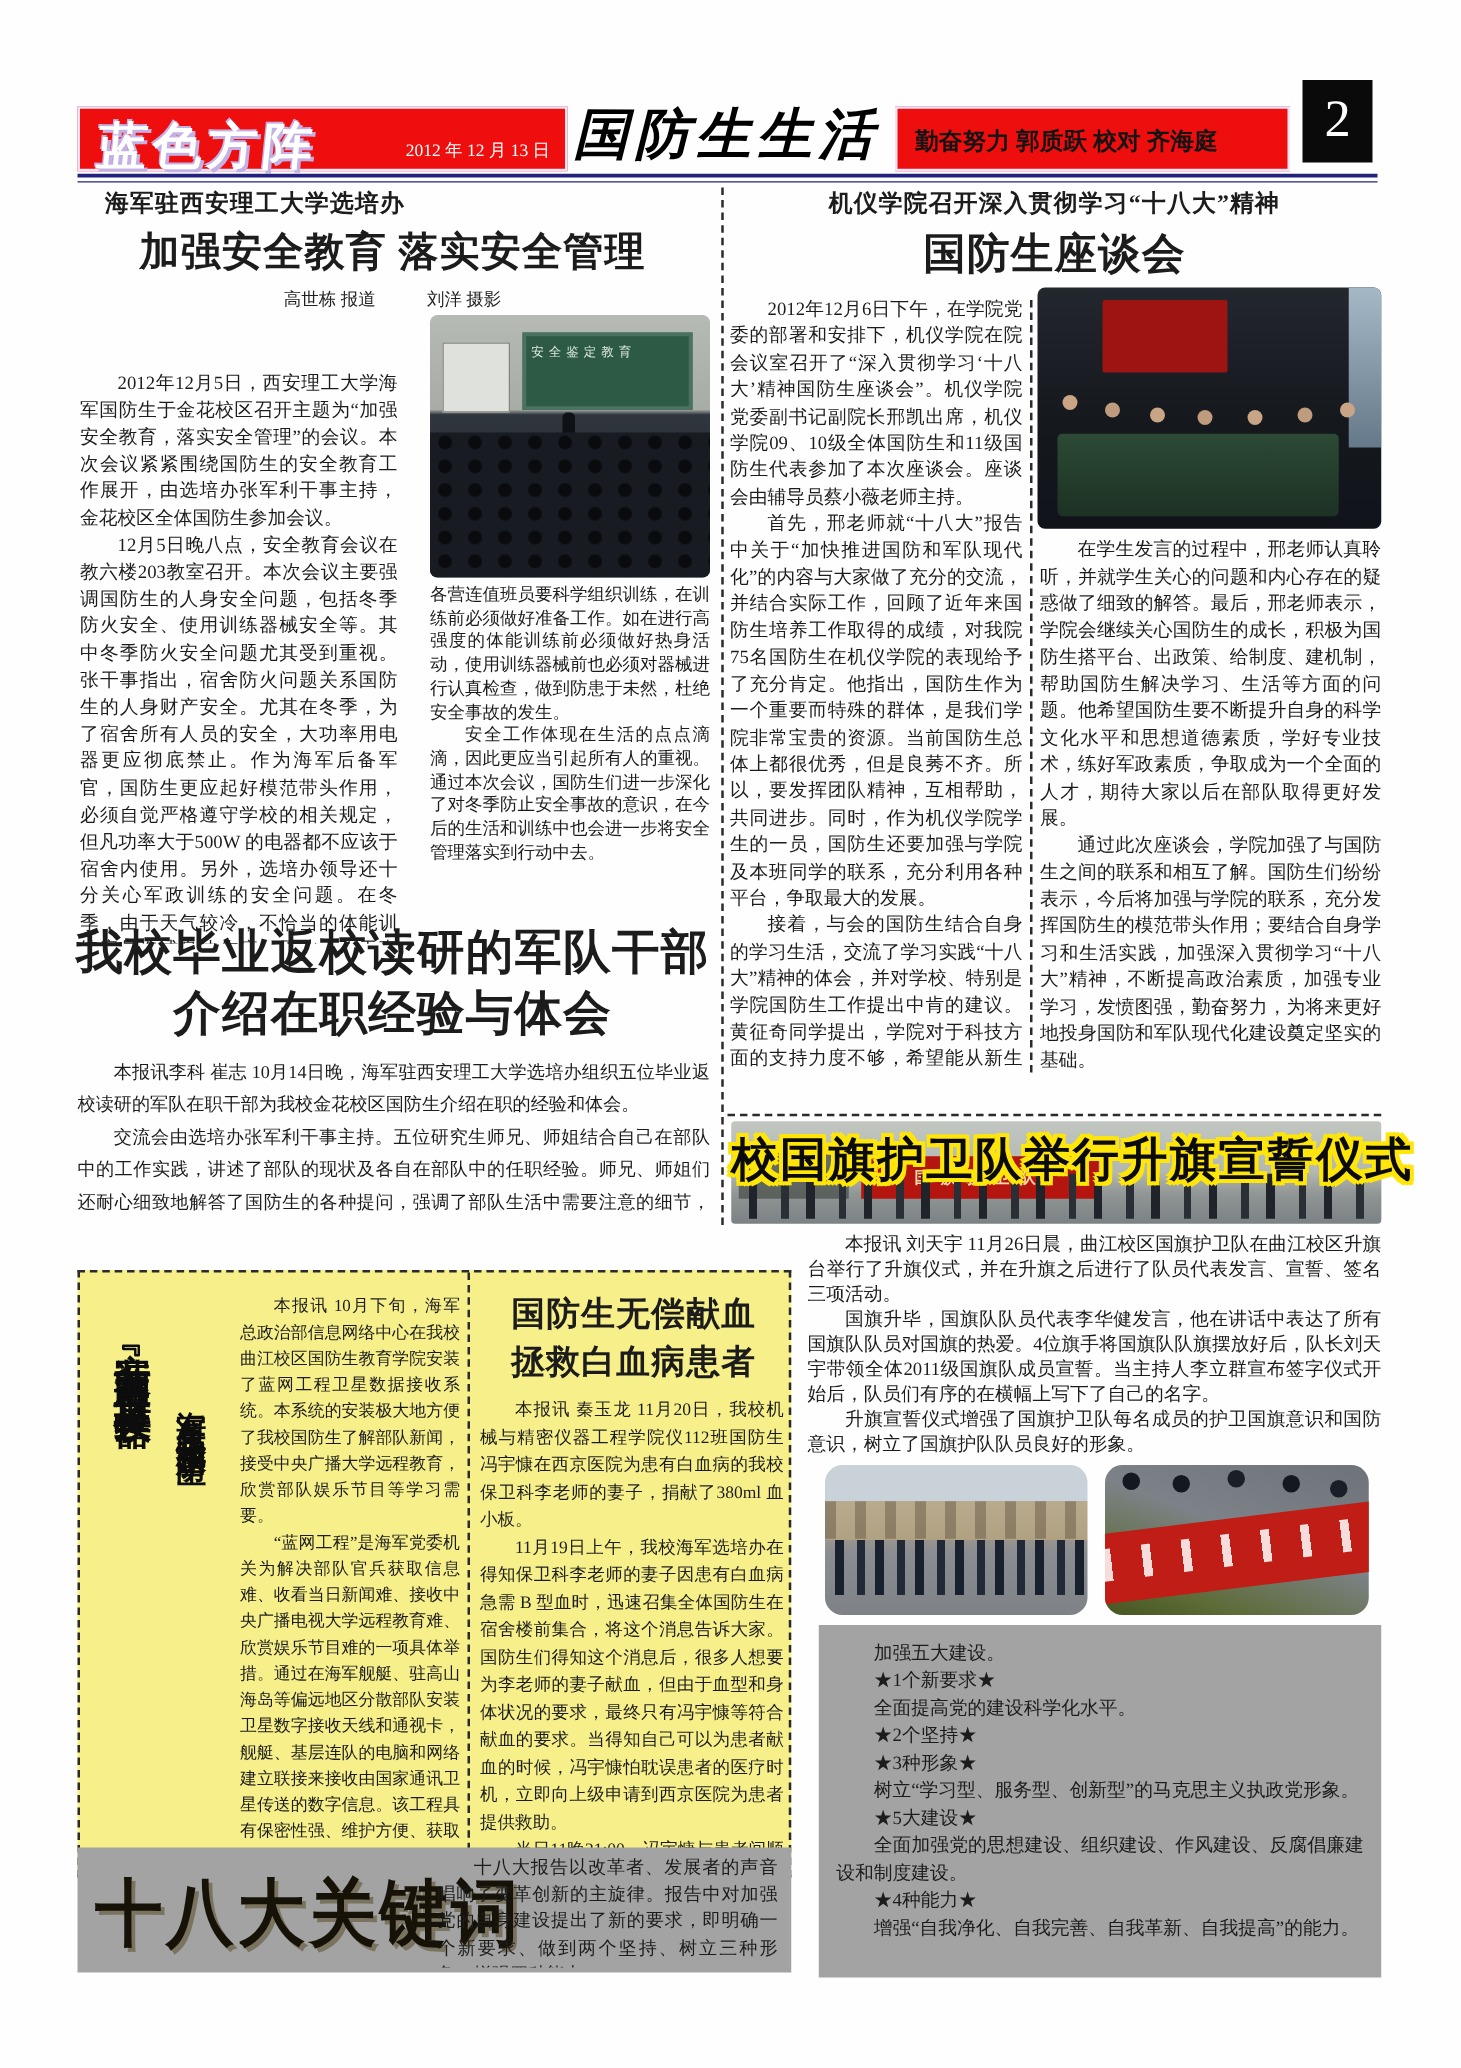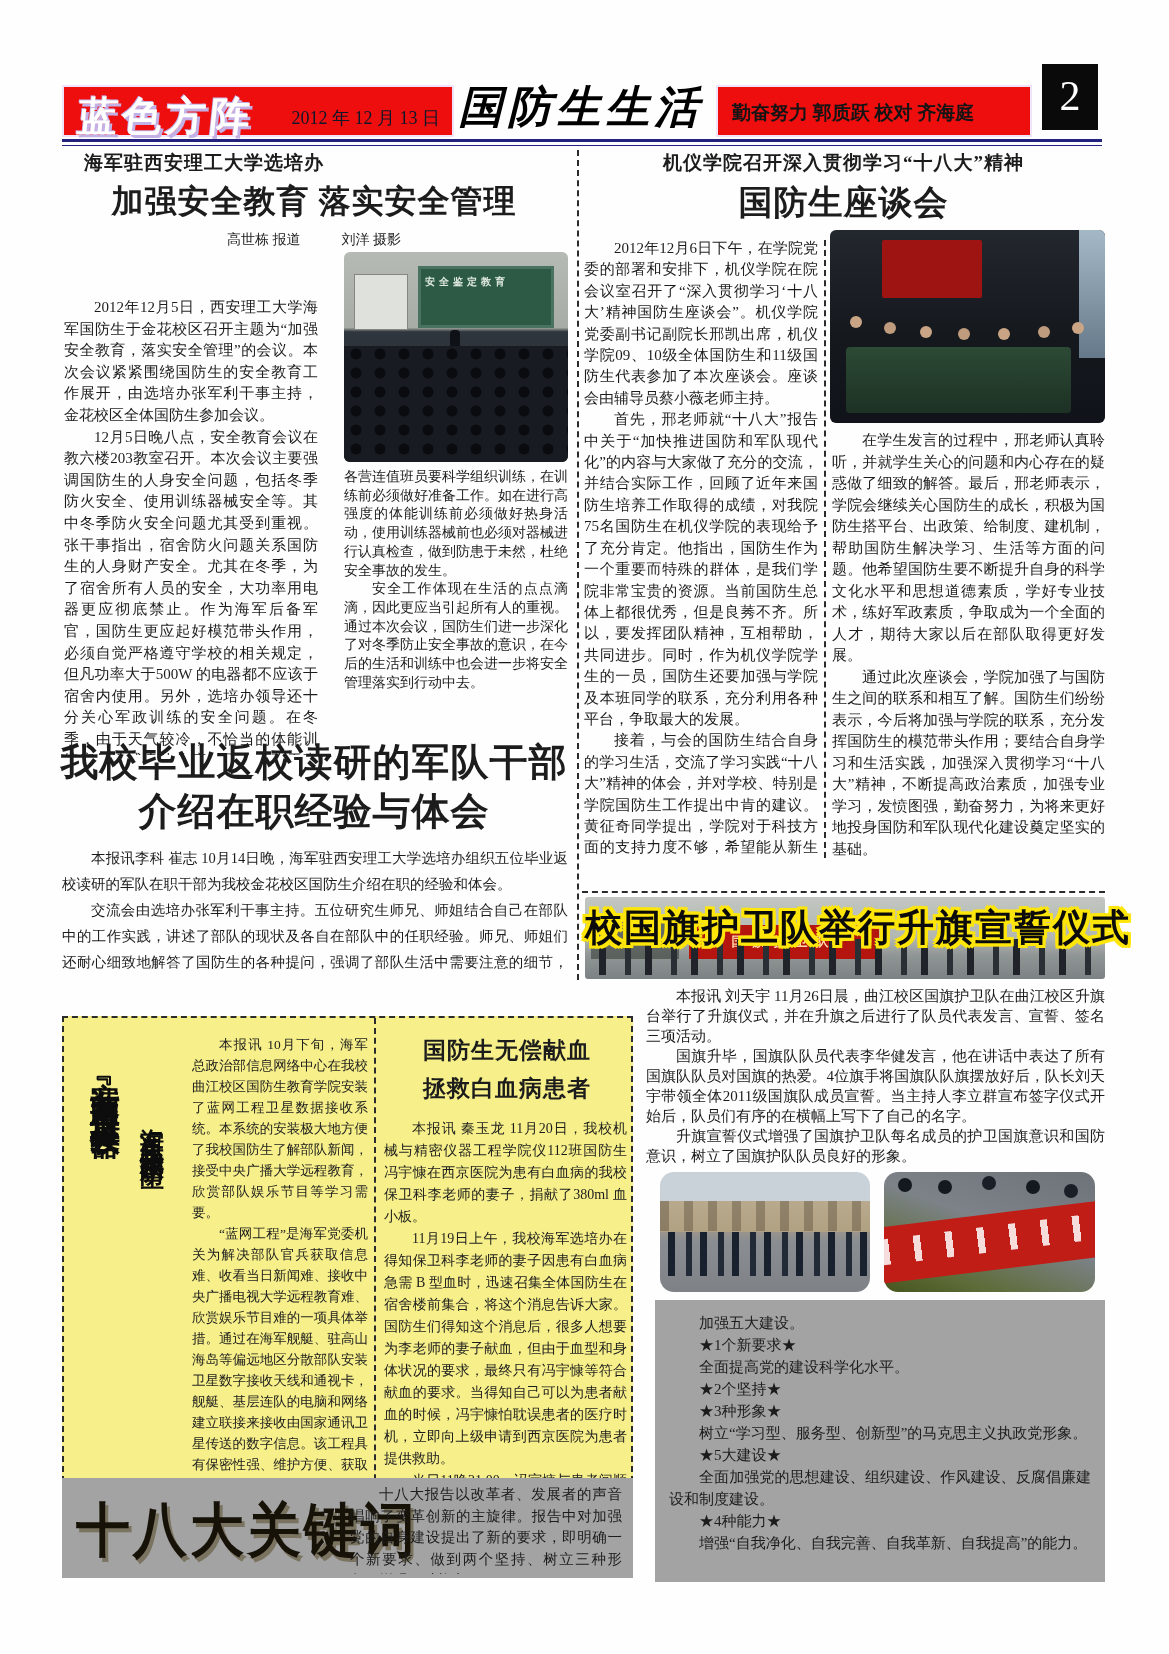--- a/index.html
+++ b/index.html
@@ -8,21 +8,21 @@
   .abs{position:absolute;}
   .just{text-align:justify;}
   p{margin:0;text-indent:2em;}
   p.ni{text-indent:0;}
   .ctr{text-align:center;}
 
   
   .redbox{background:#ee0e0e;border:2px solid #efe4fa;box-sizing:border-box;}
   .masthead{font-weight:bold;font-size:40px;color:#ffffff;transform:skewX(-6deg);
             text-shadow:3px 3px 0 #c3b1e6,-1px -1px 0 #c3b1e6;letter-spacing:4px;white-space:nowrap;}
-  .hdate{font-size:18px;color:#0f172a;white-space:nowrap;}
+  .hdate{font-size:14px;color:#ffffff;white-space:nowrap;}
   .edition{font-weight:bold;font-size:44px;letter-spacing:5px;color:#000;white-space:nowrap;}
   .editors{font-weight:bold;font-size:19px;color:#141414;white-space:nowrap;}
   .pagebox{background:#0a0a0a;color:#fff;font-size:42px;text-align:center;}
   .rule{border-top:3px solid #23237e;border-bottom:1px solid #23237e;height:3px;}
 
   
   .vdash{border-left:2px dashed #2b2b2b;}
   .hdash{border-top:2px dashed #2b2b2b;}
 
   
@@ -35,21 +35,21 @@
   .rbody2{font-size:15px;line-height:21.5px;overflow:hidden;}
 
   
   .bannerTitle{font-weight:bold;font-size:37px;letter-spacing:2px;color:#0b0b0b;white-space:nowrap;
     text-shadow:-3px -3px 0 #ffe60a,3px -3px 0 #ffe60a,-3px 3px 0 #ffe60a,3px 3px 0 #ffe60a,
                  0 -3px 0 #ffe60a,0 3px 0 #ffe60a,-3px 0 0 #ffe60a,3px 0 0 #ffe60a;}
 
   
   .yellowbox{background:#f7f08a;border:2px dashed #2b2b2b;box-sizing:border-box;}
   .vtitle{writing-mode:vertical-rl;text-orientation:upright;font-weight:bold;color:#0d0d0d;letter-spacing:4px;}
-  .bloodtitle{font-weight:bold;font-size:23px;line-height:38px;letter-spacing:1px;}
+  .bloodtitle{font-weight:bold;font-size:27px;line-height:38px;letter-spacing:1px;}
 
   
   .beige{background:#a3a3a3;}
   .kwtitle{font-weight:bold;font-size:54px;letter-spacing:3px;color:#171208;white-space:nowrap;
            text-shadow:3px 3px 0 #7a7360;transform:scaleY(1.08);transform-origin:left top;}
   .kwpara{font-size:14.5px;line-height:21.5px;overflow:hidden;}
   .stars{font-size:15px;line-height:22px;overflow:hidden;}
 
   
   .photo{overflow:hidden;border-radius:6px;}
@@ -84,21 +84,21 @@
     <span>刘洋 摄影</span>
   </div>
 
   <div class="abs body15 just" style="left:64px;top:269px;width:254px;height:458px;margin-top:28px;">
     <p>2012年12月5日，西安理工大学海军国防生于金花校区召开主题为“加强安全教育，落实安全管理”的会议。本次会议紧紧围绕国防生的安全教育工作展开，由选培办张军利干事主持，金花校区全体国防生参加会议。</p>
     <p>12月5日晚八点，安全教育会议在教六楼203教室召开。本次会议主要强调国防生的人身安全问题，包括冬季防火安全、使用训练器械安全等。其中冬季防火安全问题尤其受到重视。张干事指出，宿舍防火问题关系国防生的人身财产安全。尤其在冬季，为了宿舍所有人员的安全，大功率用电器更应彻底禁止。作为海军后备军官，国防生更应起好模范带头作用，必须自觉严格遵守学校的相关规定，但凡功率大于500W 的电器都不应该于宿舍内使用。另外，选培办领导还十分关心军政训练的安全问题。在冬季，由于天气较冷，不恰当的体能训练容易造成身体伤病。因此，张干事要求</p>
   </div>
 
   <div class="abs photo" style="left:344px;top:252px;width:224px;height:210px;background:linear-gradient(180deg,#b6bab4 0%,#a7aca6 36%,#30363d 38%,#1b2026 100%);">
     <div class="abs" style="left:10px;top:22px;width:52px;height:54px;background:#dfe1dc;border:1px solid #84867f;"></div>
-    <div class="abs" style="left:74px;top:14px;width:136px;height:62px;background:#2c5a45;border:3px solid #4a7260;box-sizing:border-box;padding:6px 4px;font-weight:bold;">
+    <div class="abs" style="left:74px;top:14px;width:136px;height:62px;background:#2c5a45;border:3px solid #4a7260;box-sizing:border-box;padding:6px 4px;">
       <div class="boardtext">安全鉴定教育</div>
     </div>
     <div class="abs" style="left:106px;top:78px;width:10px;height:32px;background:#0e1116;border-radius:4px 4px 0 0;"></div>
     <div class="abs" style="left:0;right:0;bottom:0;height:116px;background-color:#181c22;background-image:radial-gradient(circle at 12px 8px,#090b0f 0 5px,rgba(0,0,0,0) 6px);background-size:24px 19px;"></div>
   </div>
 
   <div class="abs body14 just" style="left:344px;top:468px;width:224px;height:246px;">
     <p class="ni">各营连值班员要科学组织训练，在训练前必须做好准备工作。如在进行高强度的体能训练前必须做好热身活动，使用训练器械前也必须对器械进行认真检查，做到防患于未然，杜绝安全事故的发生。</p>
     <p>安全工作体现在生活的点点滴滴，因此更应当引起所有人的重视。通过本次会议，国防生们进一步深化了对冬季防止安全事故的意识，在今后的生活和训练中也会进一步将安全管理落实到行动中去。</p>
   </div>

